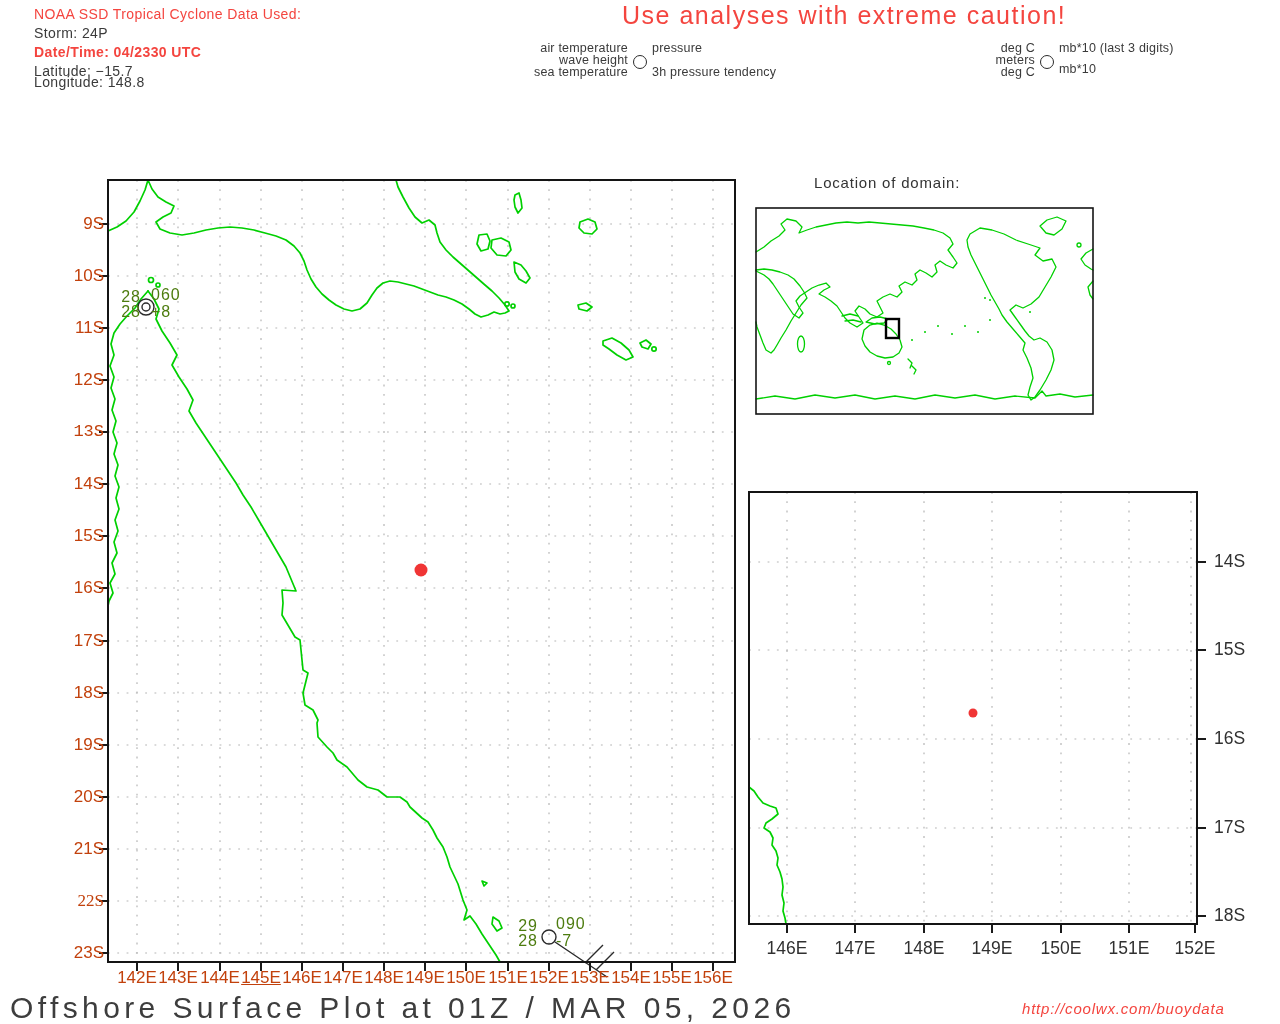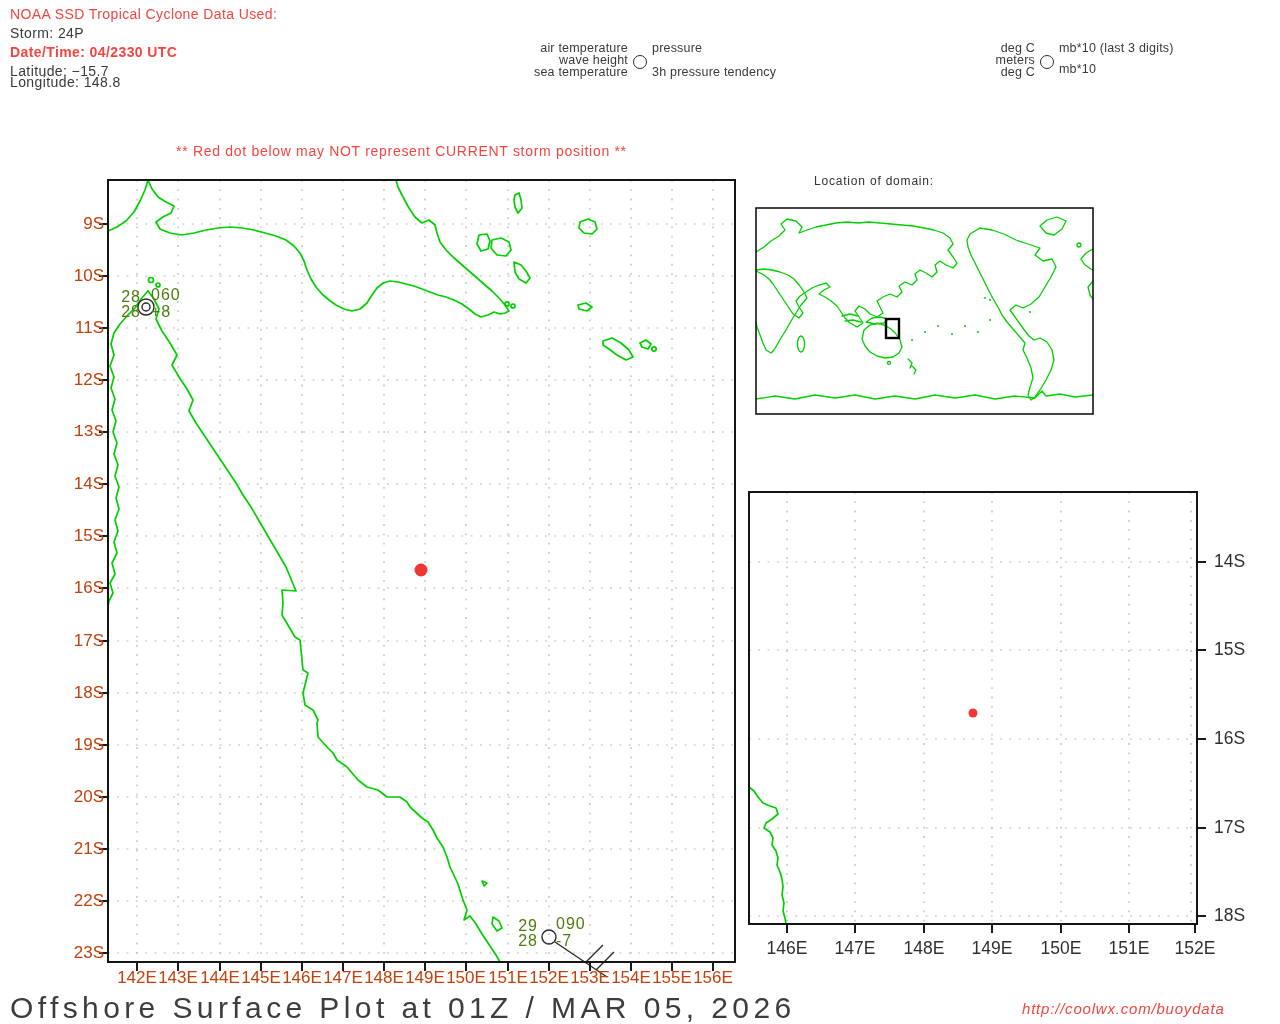--- a/index.html
+++ b/index.html
@@ -1,28 +1,28 @@
 <!DOCTYPE html>
 <html><head>
 <meta charset="utf-8">
 <style>
   html,body{margin:0;padding:0;background:#fff;}
   .page{position:relative;width:1280px;height:1024px;background:#ffffff;overflow:hidden;
         font-family:"Liberation Sans",sans-serif;color:#3a3a3a;}
   .abs{position:absolute;}
   svg.layer{position:absolute;left:0;top:0;}
   .red{color:#f4453f;}
-  .hdr{font-size:14px;letter-spacing:0.4px;white-space:nowrap;}
+  .hdr{font-size:14px;letter-spacing:0.4px;white-space:nowrap;margin-left:24px;}
   .hdr-bold{font-weight:bold;}
   .caution{font-size:25px;letter-spacing:1.5px;white-space:nowrap;font-weight:400;}
   .leg{font-size:12.5px;letter-spacing:0.2px;white-space:nowrap;}
   .ta-r{text-align:right;}
   .circle-glyph{width:12px;height:12px;border:1.5px solid #2b2b2b;border-radius:50%;background:#fff;}
   .warn{font-size:14px;letter-spacing:0.7px;white-space:nowrap;}
-  .loc-title{font-size:12px;letter-spacing:0.8px;white-space:nowrap;color:#333;}
+  .loc-title{font-size:15px;letter-spacing:0.8px;white-space:nowrap;color:#333;}
   .axlab{font-size:17px;color:#c2410c;white-space:nowrap;}
   .axlab.ctr{width:48px;text-align:center;}
   .axlab2{font-size:17.5px;color:#303030;white-space:nowrap;}
   .axlab2.ctr{width:54px;text-align:center;}
   .stn{font-size:16px;letter-spacing:1px;color:#4d7c0f;white-space:nowrap;}
   .stn.ta-r{width:40px;}
   .title{font-size:30px;letter-spacing:4.4px;color:#3d3d3d;white-space:nowrap;}
   .url{font-size:15px;letter-spacing:0.8px;white-space:nowrap;font-style:italic;}
 </style>
 </head>
@@ -237,59 +237,59 @@
       <rect x="749" y="492" width="448" height="432" fill="none" stroke="#141414" stroke-width="2"></rect>
     </g>
   </svg>
 
   <div class="abs hdr red" style="left:10px;top:6px;">NOAA SSD Tropical Cyclone Data Used:</div>
   <div class="abs hdr" style="left:10px;top:25px;">Storm: 24P</div>
   <div class="abs hdr red hdr-bold" style="left:10px;top:44px;">Date/Time: 04/2330 UTC</div>
   <div class="abs hdr" style="left:10px;top:63px;">Latitude: −15.7</div>
   <div class="abs hdr" style="left:10px;top:74px;">Longitude: 148.8</div>
 
+  <div class="abs caution red" style="left:622px;top:1px;">Use analyses with extreme caution!</div>
 
   <div class="abs leg ta-r" style="left:428px;top:41px;width:200px;">air temperature</div>
   <div class="abs leg ta-r" style="left:428px;top:53px;width:200px;">wave height</div>
   <div class="abs leg ta-r" style="left:428px;top:65px;width:200px;">sea temperature</div>
   <div class="abs circle-glyph" style="left:633px;top:55px;"></div>
   <div class="abs leg" style="left:652px;top:41px;">pressure</div>
   <div class="abs leg" style="left:652px;top:65px;">3h pressure tendency</div>
 
   <div class="abs leg ta-r" style="left:885px;top:41px;width:150px;">deg C</div>
   <div class="abs leg ta-r" style="left:885px;top:53px;width:150px;">meters</div>
   <div class="abs leg ta-r" style="left:885px;top:65px;width:150px;">deg C</div>
   <div class="abs circle-glyph" style="left:1040px;top:55px;"></div>
   <div class="abs leg" style="left:1059px;top:41px;">mb*10 (last 3 digits)</div>
   <div class="abs leg" style="left:1059px;top:62px;">mb*10</div>
 
-  <div class="abs warn red" style="left:176px;top:143px;">** Red dot below may NOT represent CURRENT storm position **</div>
 
   <div class="abs loc-title" style="left:814px;top:174px;">Location of domain:</div>
 
   <div class="abs axlab ta-r" style="left:40px;top:214px;width:64px;">9S</div>
   <div class="abs axlab ta-r" style="left:40px;top:266px;width:64px;">10S</div>
   <div class="abs axlab ta-r" style="left:40px;top:318px;width:64px;">11S</div>
   <div class="abs axlab ta-r" style="left:40px;top:370px;width:64px;">12S</div>
   <div class="abs axlab ta-r" style="left:40px;top:422px;width:64px;font-family:Liberation Mono, monospace;">13S</div>
   <div class="abs axlab ta-r" style="left:40px;top:474px;width:64px;">14S</div>
   <div class="abs axlab ta-r" style="left:40px;top:526px;width:64px;">15S</div>
   <div class="abs axlab ta-r" style="left:40px;top:578px;width:64px;">16S</div>
   <div class="abs axlab ta-r" style="left:40px;top:631px;width:64px;">17S</div>
   <div class="abs axlab ta-r" style="left:40px;top:683px;width:64px;">18S</div>
   <div class="abs axlab ta-r" style="left:40px;top:735px;width:64px;">19S</div>
   <div class="abs axlab ta-r" style="left:40px;top:787px;width:64px;">20S</div>
   <div class="abs axlab ta-r" style="left:40px;top:839px;width:64px;">21S</div>
-  <div class="abs axlab ta-r" style="left:40px;top:891px;width:64px;">22S</div>
+  <div class="abs axlab ta-r" style="left:40px;top:891px;width:64px;font-family:Liberation Serif, serif;">22S</div>
   <div class="abs axlab ta-r" style="left:40px;top:943px;width:64px;">23S</div>
 
   <div class="abs axlab ctr" style="left:113px;top:968px;">142E</div>
   <div class="abs axlab ctr" style="left:154px;top:968px;">143E</div>
   <div class="abs axlab ctr" style="left:196px;top:968px;">144E</div>
-  <div class="abs axlab ctr" style="left:237px;top:968px;">145E</div>
+  <div class="abs axlab ctr" style="left:237px;top:968px;text-decoration:underline;">145E</div>
   <div class="abs axlab ctr" style="left:278px;top:968px;">146E</div>
   <div class="abs axlab ctr" style="left:319px;top:968px;">147E</div>
   <div class="abs axlab ctr" style="left:360px;top:968px;">148E</div>
   <div class="abs axlab ctr" style="left:401px;top:968px;">149E</div>
   <div class="abs axlab ctr" style="left:442px;top:968px;">150E</div>
   <div class="abs axlab ctr" style="left:484px;top:968px;">151E</div>
   <div class="abs axlab ctr" style="left:525px;top:968px;">152E</div>
   <div class="abs axlab ctr" style="left:566px;top:968px;">153E</div>
   <div class="abs axlab ctr" style="left:607px;top:968px;">154E</div>
   <div class="abs axlab ctr" style="left:648px;top:968px;">155E</div>

